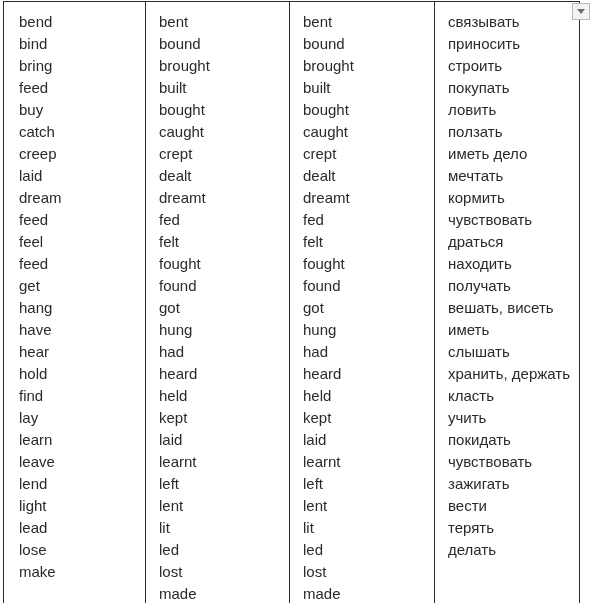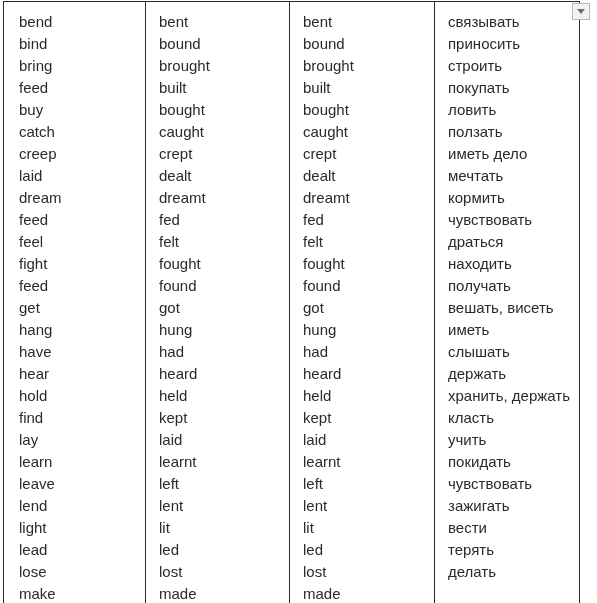--- a/index.html
+++ b/index.html
@@ -107,21 +107,20 @@
         <div class="vcell">bind</div>
         <div class="vcell">bring</div>
         <div class="vcell">feed</div>
         <div class="vcell">buy</div>
         <div class="vcell">catch</div>
         <div class="vcell">creep</div>
         <div class="vcell">laid</div>
         <div class="vcell">dream</div>
         <div class="vcell">feed</div>
         <div class="vcell">feel</div>
-        <div class="vcell">fight</div>
         <div class="vcell">feed</div>
         <div class="vcell">get</div>
         <div class="vcell">hang</div>
         <div class="vcell">have</div>
         <div class="vcell">hear</div>
         <div class="vcell">hold</div>
         <div class="vcell">find</div>
         <div class="vcell">lay</div>
         <div class="vcell">learn</div>
         <div class="vcell">leave</div>
@@ -202,21 +201,20 @@
         <div class="vcell">иметь дело</div>
         <div class="vcell">мечтать</div>
         <div class="vcell">кормить</div>
         <div class="vcell">чувствовать</div>
         <div class="vcell">драться</div>
         <div class="vcell">находить</div>
         <div class="vcell">получать</div>
         <div class="vcell">вешать, висеть</div>
         <div class="vcell">иметь</div>
         <div class="vcell">слышать</div>
-        <div class="vcell">держать</div>
         <div class="vcell">хранить, держать</div>
         <div class="vcell">класть</div>
         <div class="vcell">учить</div>
         <div class="vcell">покидать</div>
         <div class="vcell">чувствовать</div>
         <div class="vcell">зажигать</div>
         <div class="vcell">вести</div>
         <div class="vcell">терять</div>
         <div class="vcell">делать</div>
       </div>

